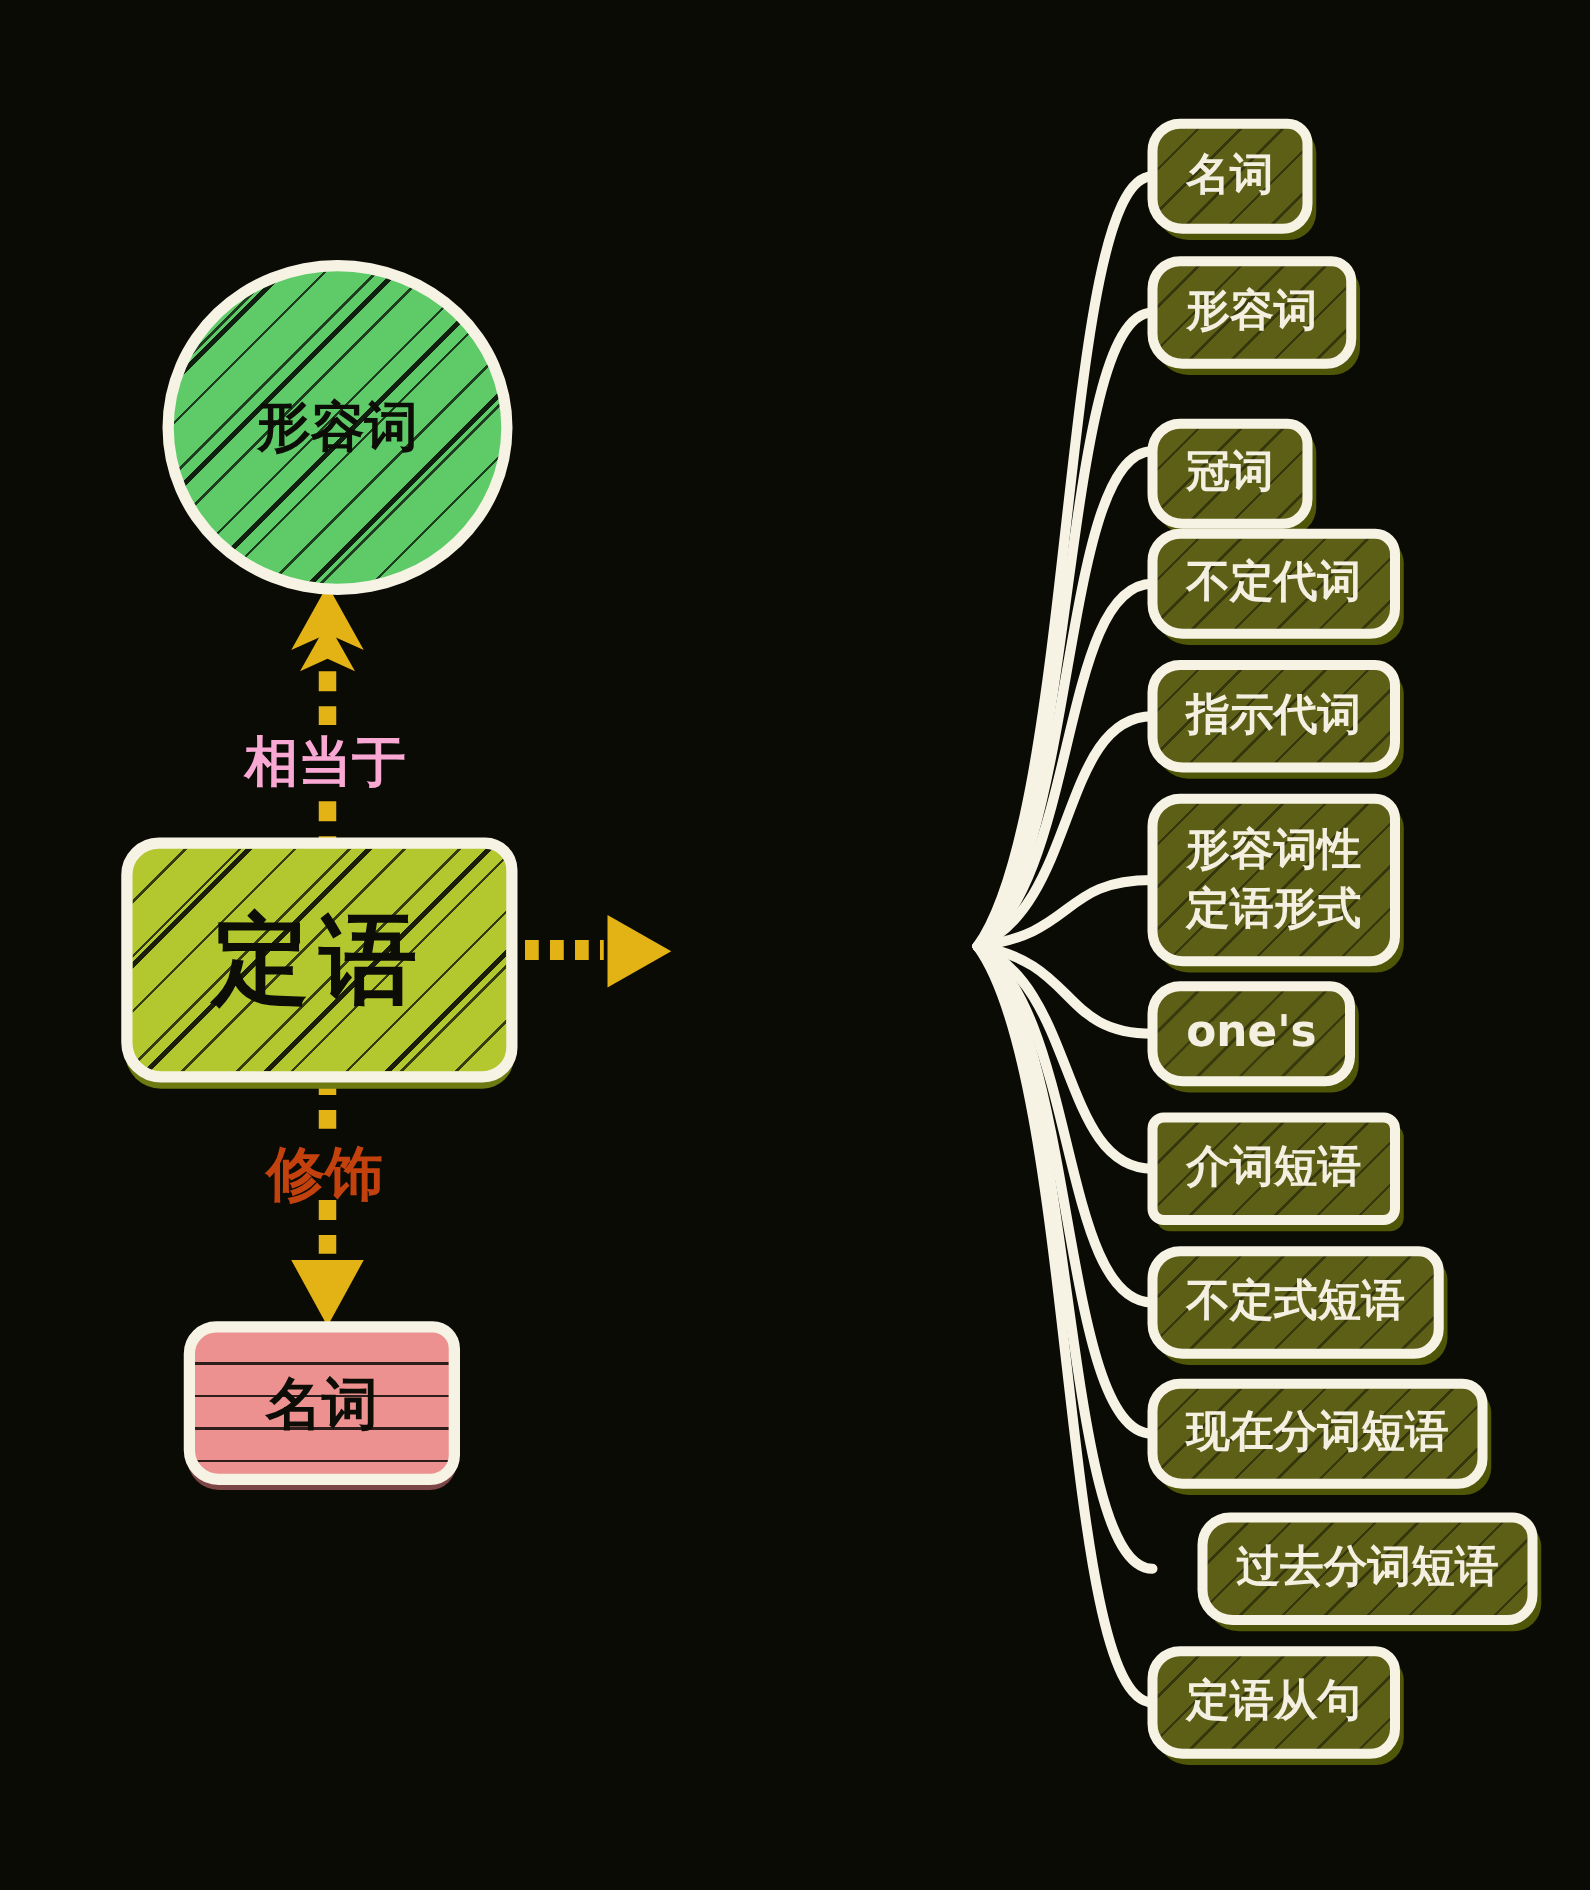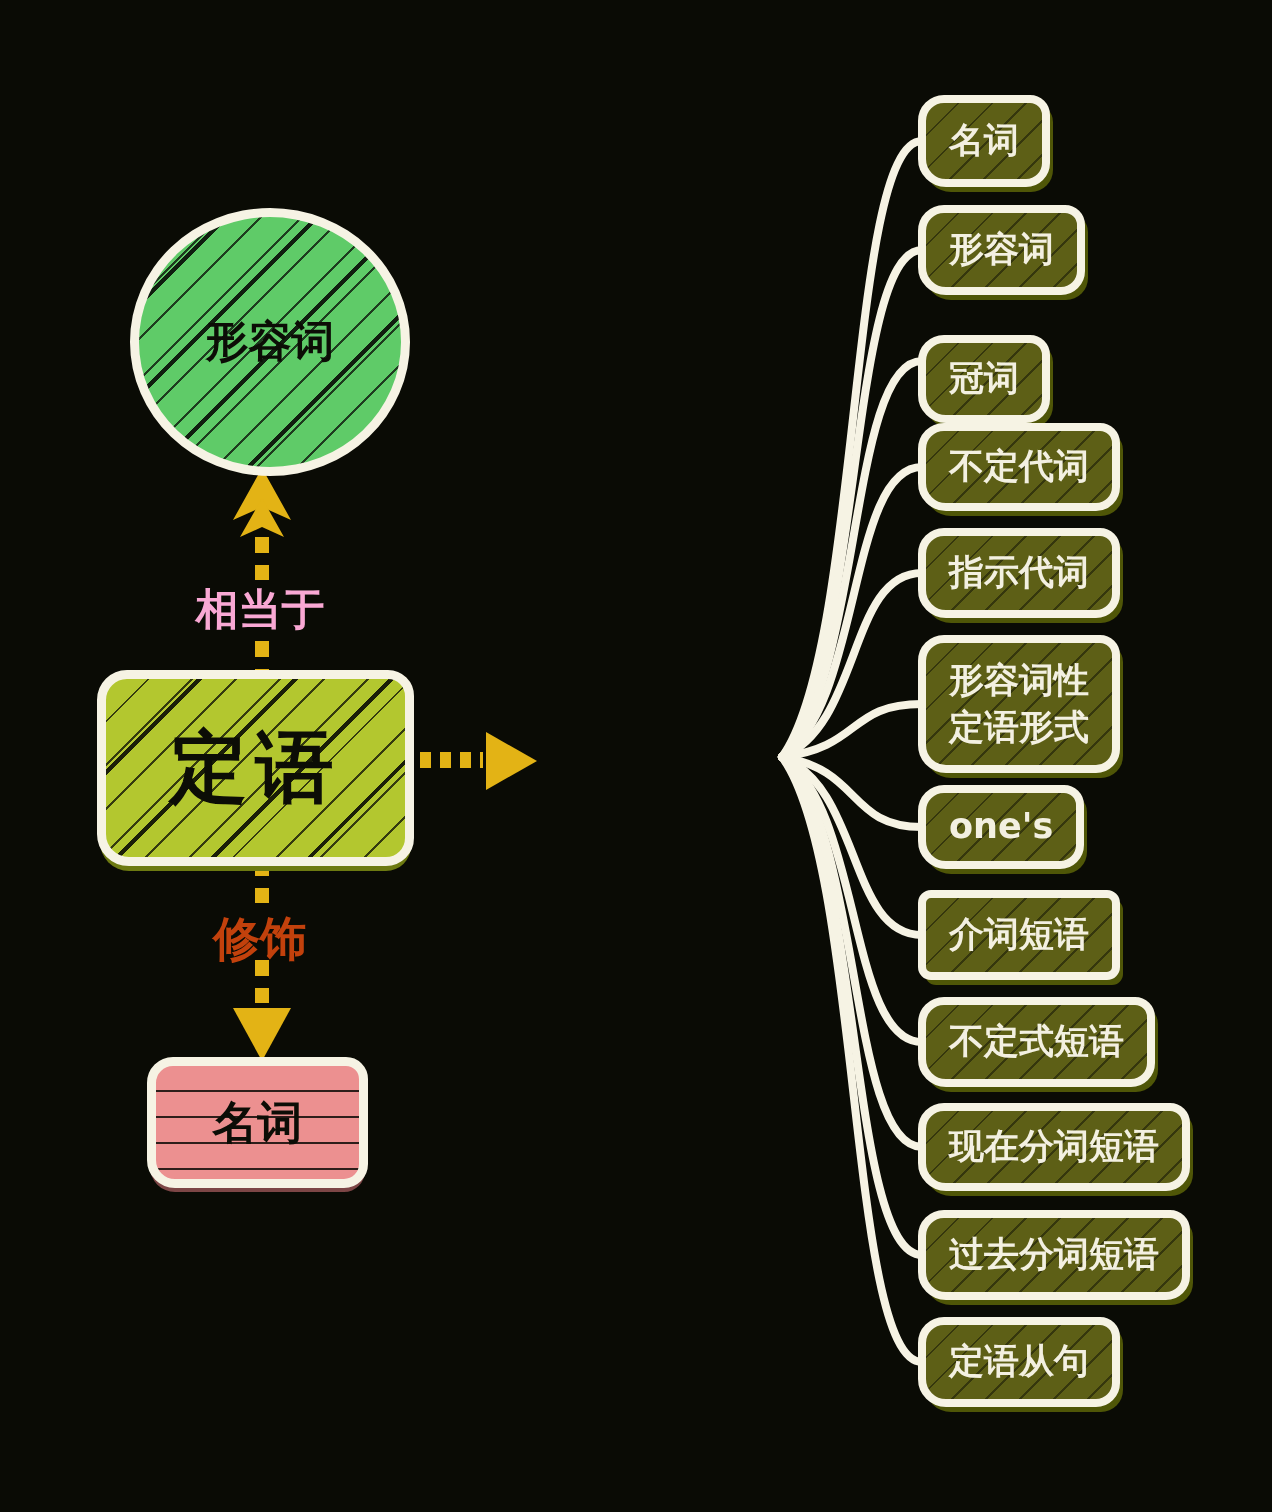--- a/index.html
+++ b/index.html
@@ -58,21 +58,21 @@
   .r1{top:95px;height:92px;}
   .r2{top:205px;height:90px;}
   .r3{top:335px;height:88px;}
   .r4{top:423px;height:88px;}
   .r5{top:528px;height:90px;}
   .r6{top:635px;height:138px;}
   .r7{top:785px;height:84px;}
   .r8{top:890px;height:90px;border-radius:13px;}
   .r9{top:997px;height:90px;}
   .r10{top:1103px;height:88px;}
-  .r11{top:1210px;height:90px;}
+  .r11{top:1210px;height:90px;margin-left:40px;}
   .r12{top:1317px;height:90px;}
   
   .edge-label{position:absolute;z-index:3;text-align:center;}
   .rel-label{left:186px;top:581px;width:148px;font-size:43px;font-weight:bold;color:#f9a8d4;}
   .mod-label{left:188px;top:908px;width:144px;font-size:47px;font-weight:600;color:#c2410c;}
 </style>
 </head>
 <body>
 
 <div class="canvas">

